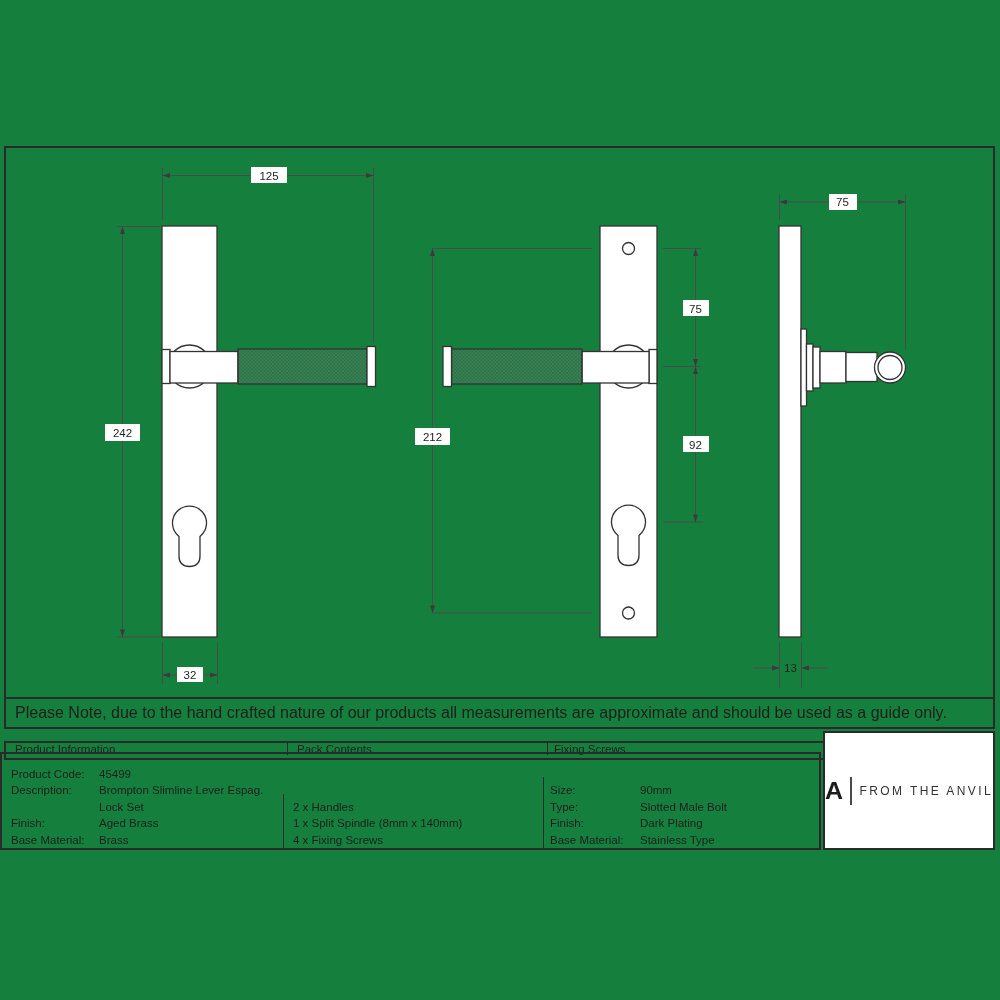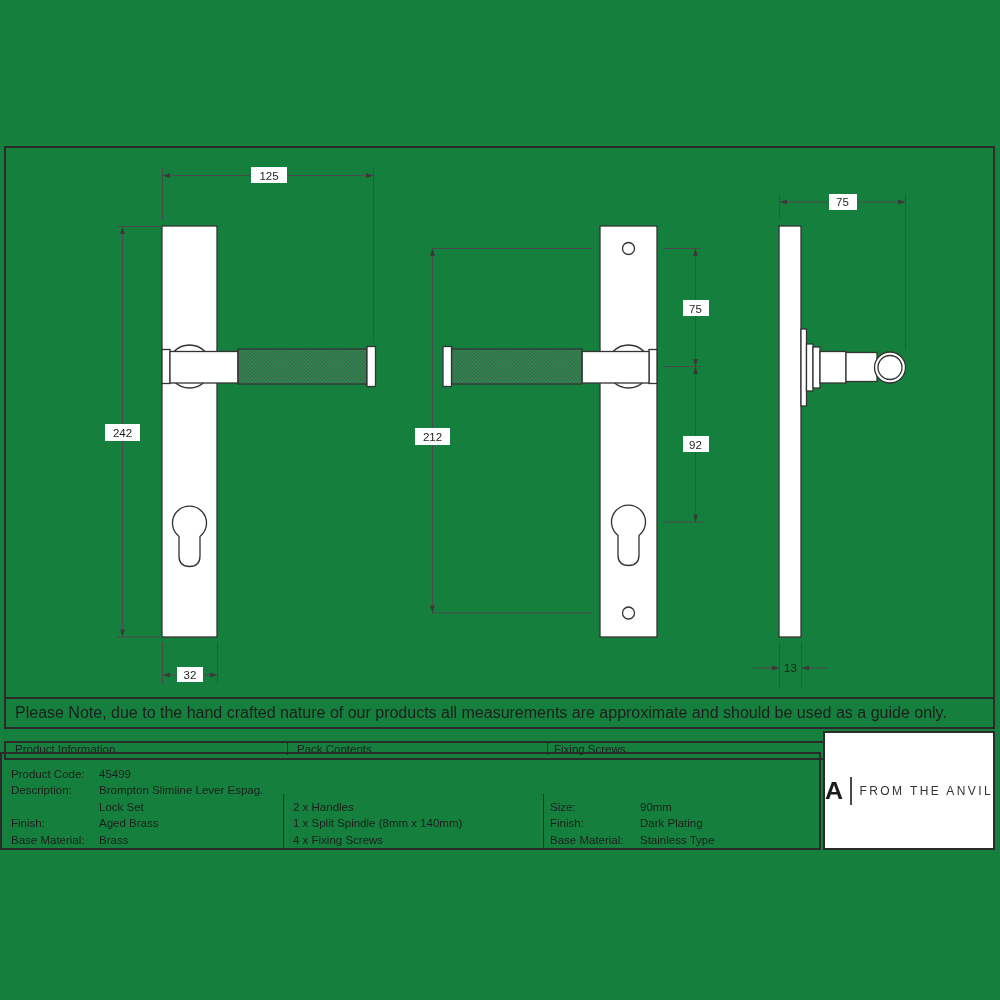--- a/index.html
+++ b/index.html
@@ -211,20 +211,24 @@
       <div>2 x Handles</div>
       <div>1 x Split Spindle (8mm x 140mm)</div>
       <div>4 x Fixing Screws</div>
     </div>
     <div class="td c3">
       <div class="kv">
         <span class="k">Size:</span>
         <span class="v">90mm</span>
       </div>
       <div class="kv">
+        <span class="k">Type:</span>
+        <span class="v">Slotted Male Bolt</span>
+      </div>
+      <div class="kv">
         <span class="k">Finish:</span>
         <span class="v">Dark Plating</span>
       </div>
       <div class="kv">
         <span class="k">Base Material:</span>
         <span class="v">Stainless Type</span>
       </div>
     </div>
   </div>
 

